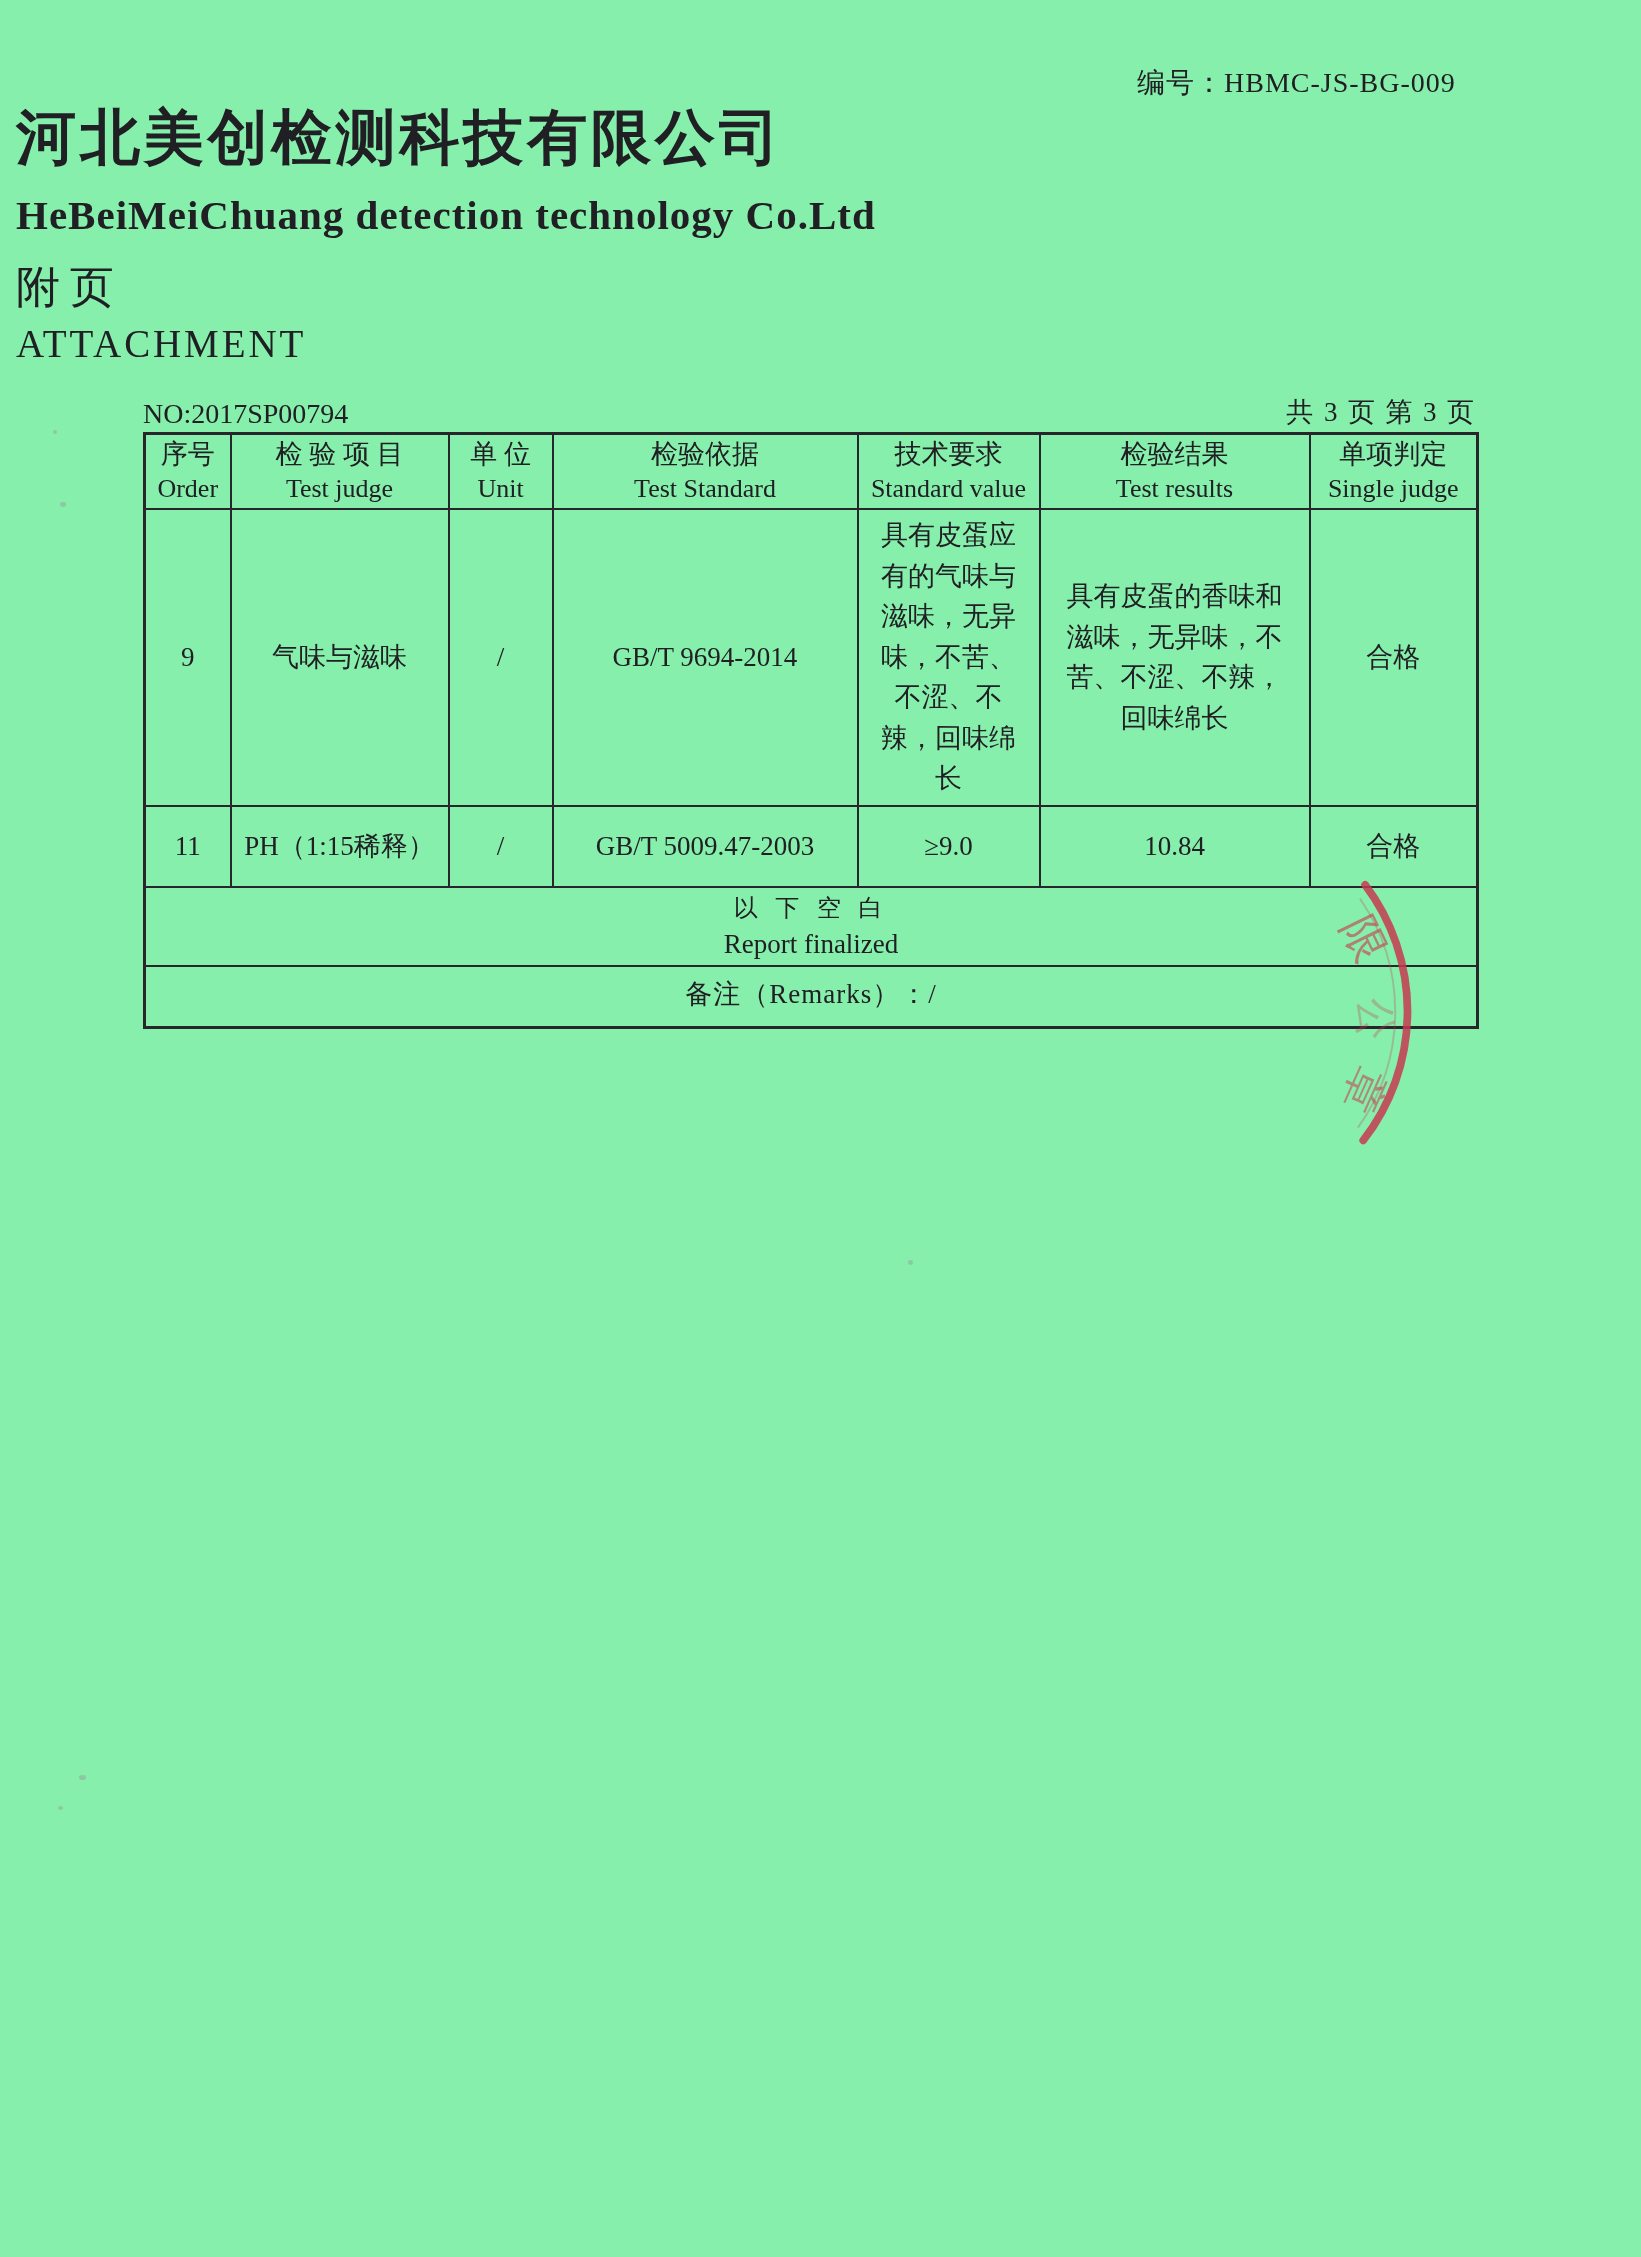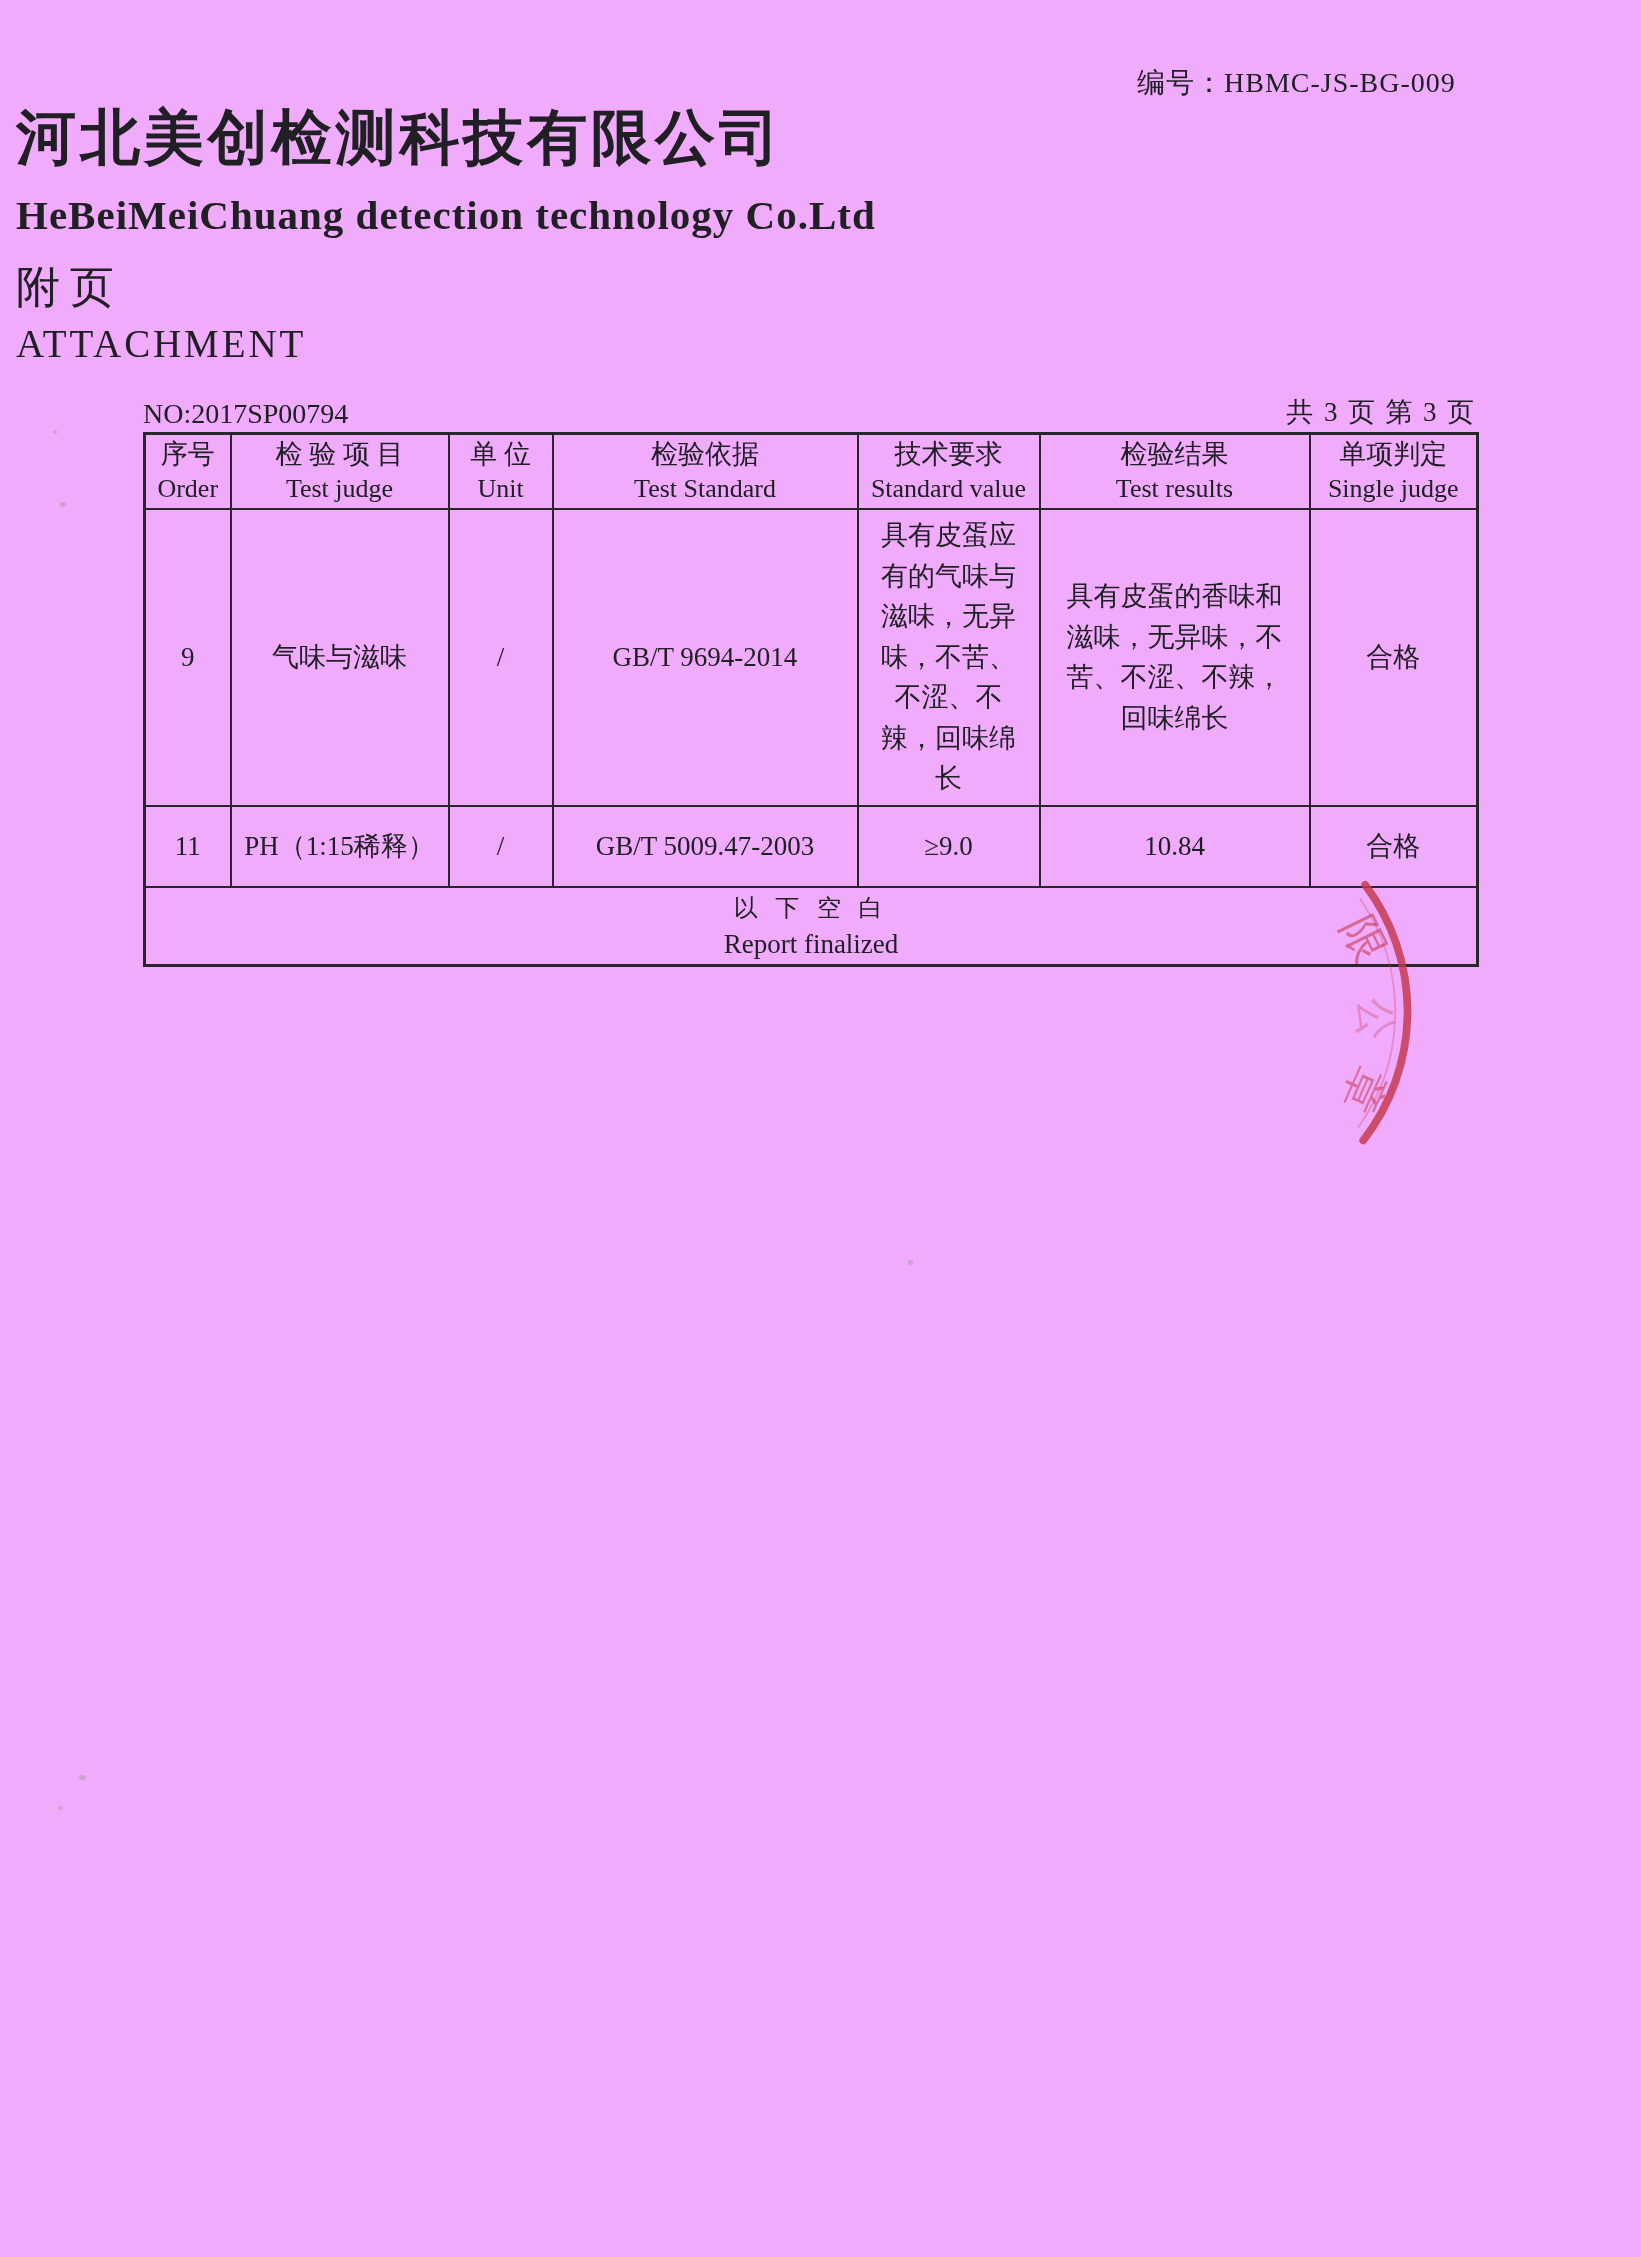--- a/index.html
+++ b/index.html
@@ -1,21 +1,21 @@
 <!DOCTYPE html>
 <html><head>
 <meta charset="utf-8">
 <style>
   * { margin:0; padding:0; box-sizing:border-box; }
   html,body { background:#e8e8e6; }
   .page {
     position:relative;
     width:1641px; height:2257px;
     margin:0 auto;
-    background:#f0abfc;
+    background:#86efac;
     font-family:"Liberation Serif","DejaVu Serif",serif;
     color:#202024;
     overflow:hidden;
   }
   .doc-code {
     position:absolute; top:64px; left:1137px;
     font-size:28px; letter-spacing:1px;
     white-space:nowrap;
   }
   .header-block {
@@ -154,20 +154,23 @@
         <td>合格</td>
       </tr>
 
       <tr class="r-blank">
         <td class="blank-cell" colspan="7">
           <div class="b-cn">以 下 空 白</div>
           <div class="b-en">Report finalized</div>
         </td>
       </tr>
 
+      <tr class="r-remarks">
+        <td class="remarks-cell" colspan="7">备注（Remarks）：/</td>
+      </tr>
     </tbody>
   </table>
 
   <svg class="stamp" viewBox="0 0 470 450" xmlns="http://www.w3.org/2000/svg">
     <path d="M 399 89 A 218 218 0 0 1 397 354" fill="none" stroke="#c73a51" stroke-width="8" opacity="0.85" stroke-linecap="round"></path>
     <path d="M 394 104 A 206 206 0 0 1 392 340" fill="none" stroke="#c73a51" stroke-width="2" opacity="0.28" stroke-linecap="round"></path>
     <text x="398" y="145" font-size="46" fill="#c73a51" opacity="0.6" text-anchor="middle" dominant-baseline="central" transform="rotate(64,398,145)" font-family="'Liberation Serif',serif">限</text>
     <text x="410" y="228" font-size="44" fill="#c73a51" opacity="0.3" text-anchor="middle" dominant-baseline="central" transform="rotate(90,410,228)" font-family="'Liberation Serif',serif">公</text>
     <text x="398" y="302" font-size="46" fill="#c73a51" opacity="0.55" text-anchor="middle" dominant-baseline="central" transform="rotate(114,398,302)" font-family="'Liberation Serif',serif">章</text>
   </svg>

